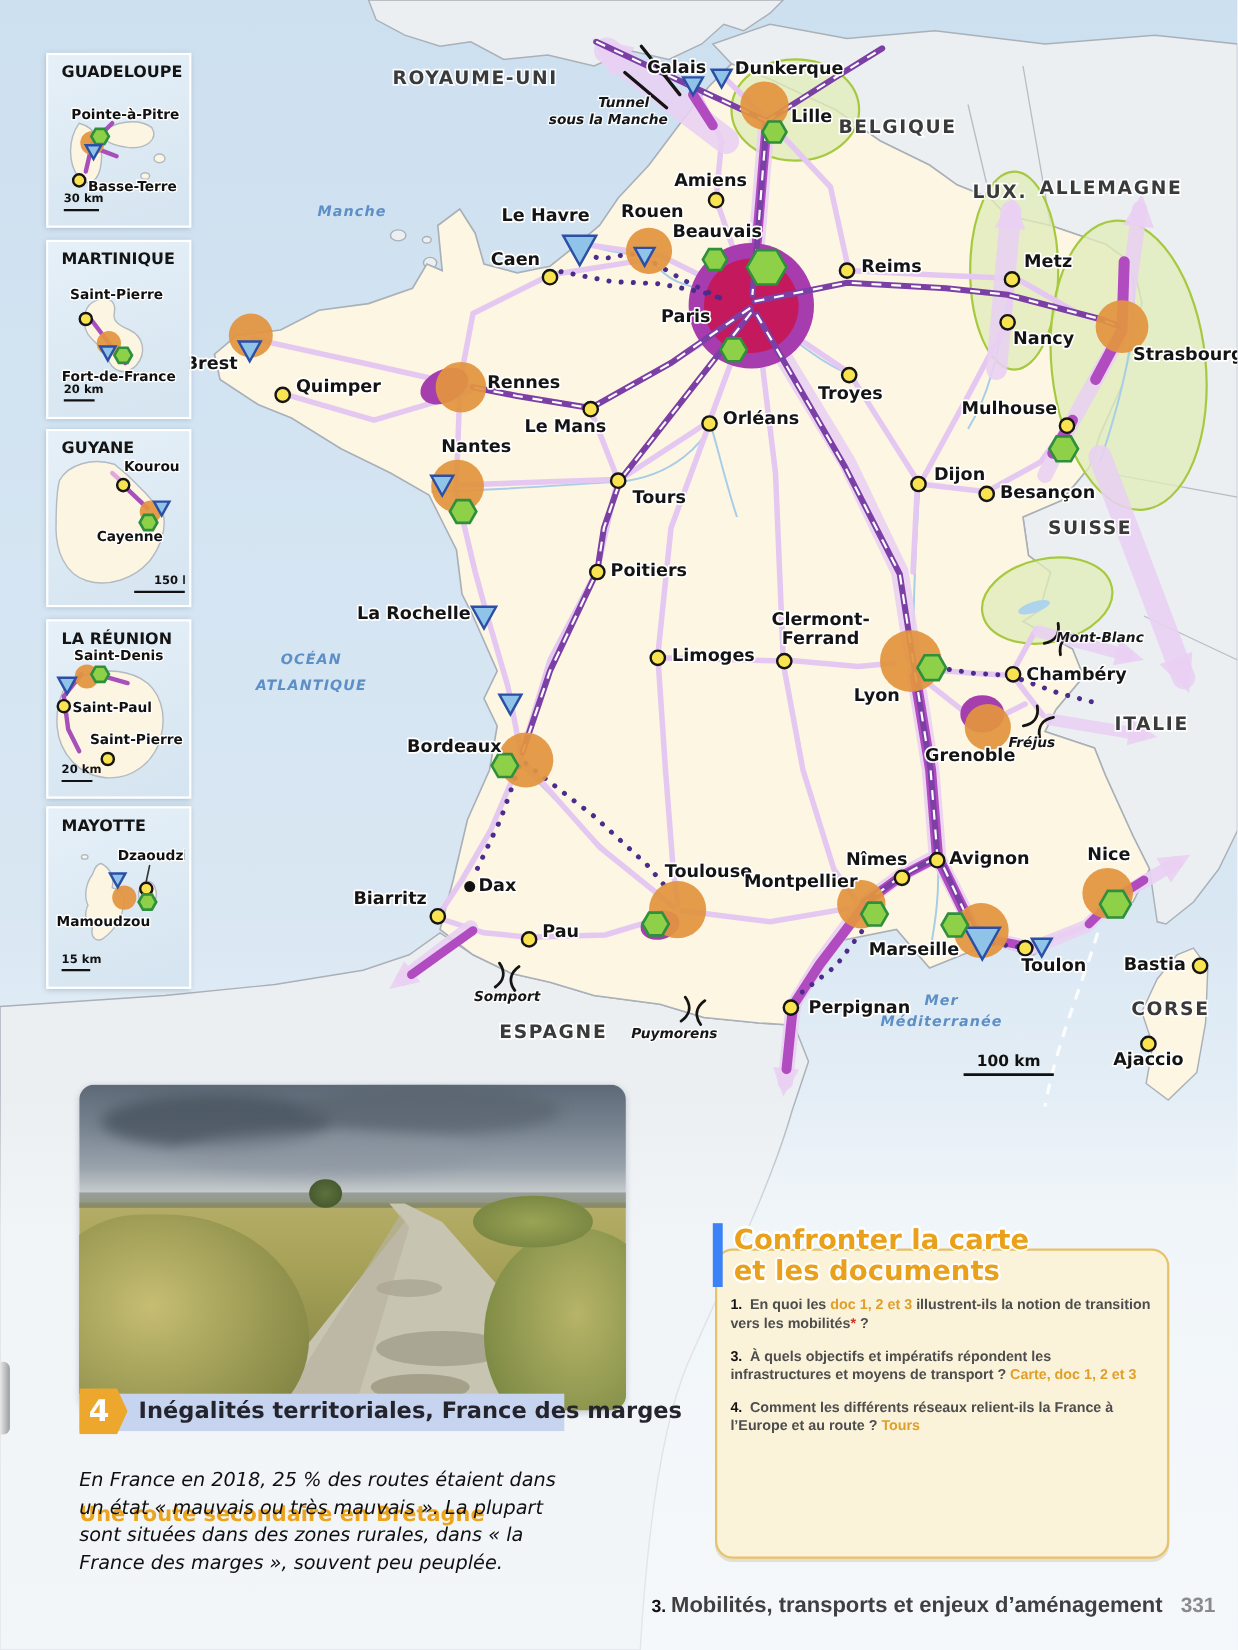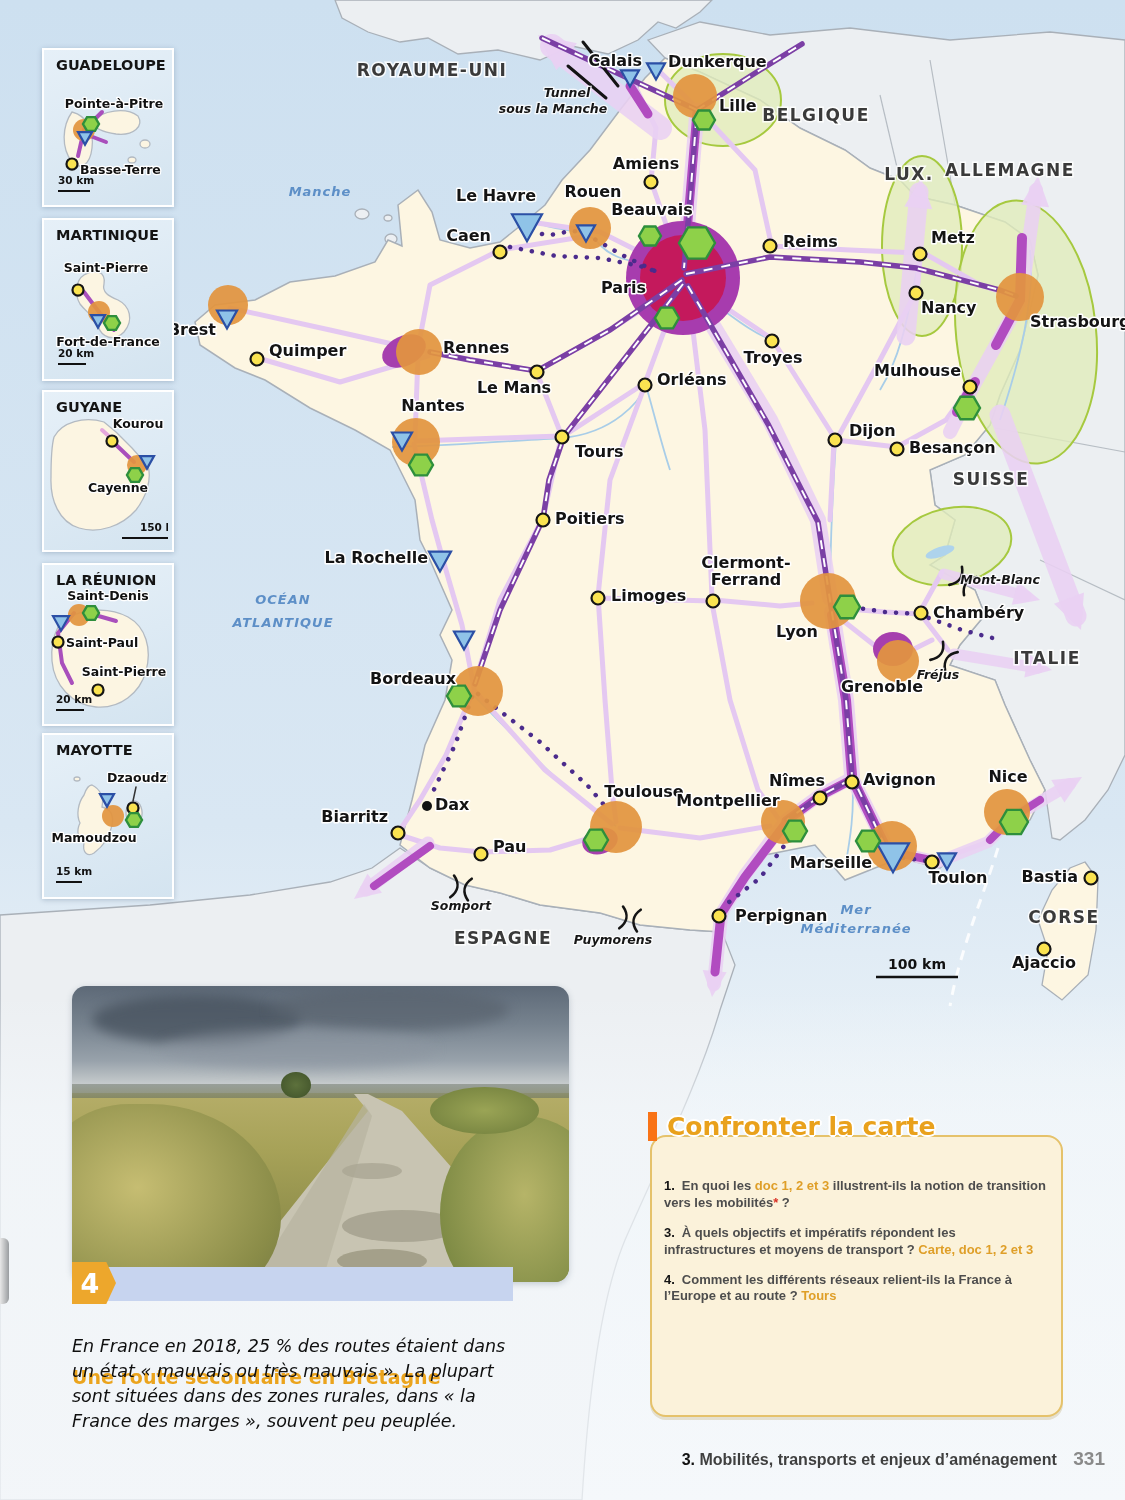--- a/index.html
+++ b/index.html
@@ -65,33 +65,33 @@
   .doc-body{position:absolute;left:72px;top:1334px;width:455px;z-index:4;font-size:17.5px;line-height:1.42;
       color:#0f0f0f;font-family:"DejaVu Sans",sans-serif;font-style:italic;}
 
   
   .qbox{position:absolute;left:650px;top:1135px;width:413px;height:282px;z-index:3;box-sizing:border-box;
       background:#fbf2da;border:2.5px solid #e5c26b;border-radius:16px;
       box-shadow:0 3px 0 rgba(180,150,80,.25);}
   .qtitle{position:absolute;left:648px;top:1112px;z-index:5;font-family:"DejaVu Sans",sans-serif;
       font-weight:bold;font-size:25px;line-height:1.16;color:#e9a11c;
       text-shadow:-2px 0 #fff,2px 0 #fff,0 -2px #fff,0 2px #fff,-1px -1px #fff,1px 1px #fff,1px -1px #fff,-1px 1px #fff;
-      padding-left:10px;border-left:9px solid #f97316;}
+      padding-left:10px;border-left:9px solid #3b82f6;}
   .qlist{position:absolute;left:664px;top:1178px;width:386px;z-index:4;}
   .q{margin:0 0 13px 0;font-size:13px;line-height:1.3;color:#4d4d4d;font-weight:bold;
      font-family:"Liberation Sans",sans-serif;}
   .qnum{color:#141414;font-weight:bold;margin-right:7px;}
   .q-ref{color:#df9f28;}
   .q-star{color:#d93226;}
 
   
   .footer{position:absolute;left:0;top:1448px;width:1105px;text-align:right;z-index:4;
       font-family:"Liberation Sans",sans-serif;}
   .footer .f-num{font-weight:bold;color:#111;font-size:16px;}
-  .footer .f-title{font-weight:bold;color:#3f3f3f;font-size:16px;}
+  .footer .f-title{font-weight:bold;color:#3f3f3f;font-size:20px;}
   .footer .f-page{font-weight:bold;color:#8a8a8a;font-size:19px;margin-left:12px;}
 </style>
 </head>
 <body>
 
 <div class="page">
 
   <svg id="map-svg" width="1125" height="1500" viewBox="0 0 1125 1500">
     <defs>
       <linearGradient id="sea" x1="0" y1="0" x2="0" y2="1">
@@ -547,27 +547,29 @@
       <ellipse cx="300" cy="185" rx="30" ry="8" fill="#aaa693" opacity=".8"></ellipse>
     </svg>
     <div class="ph-grassL"></div>
     <div class="ph-grassR"></div>
     <div class="ph-bushR"></div>
     <div class="ph-tree"></div>
   </div>
 
   <div class="caption-bar"></div>
   <div class="caption-badge">4</div>
+  <div class="caption-title">Inégalités territoriales, France des marges</div>
   <div class="doc-subtitle">Une route secondaire en Bretagne</div>
   <div class="doc-body">En France en 2018, 25 % des routes étaient dans un état « mauvais ou très mauvais ». La plupart sont situées dans des zones rurales, dans « la France des marges », souvent peu peuplée.</div>
   <div class="page-tab"></div>
 
   <div class="qbox"></div>
   <div class="qtitle">
     <div>Confronter la carte</div>
+    <div>et les documents</div>
   </div>
   <div class="qlist" id="qlist">
       <p class="q"><span class="qnum">1.</span><span class="">En quoi les </span><span class="q-ref">doc 1, 2 et 3</span><span class=""> illustrent-ils la notion de transition vers les mobilités</span><span class="q-star">*</span><span class=""> ?</span></p>
       <p class="q"><span class="qnum">3.</span><span class="">À quels objectifs et impératifs répondent les infrastructures et moyens de transport ? </span><span class="q-ref">Carte, doc 1, 2 et 3</span></p>
       <p class="q"><span class="qnum">4.</span><span class="">Comment les différents réseaux relient-ils la France à l’Europe et au route ? </span><span class="q-ref">Tours</span></p>
     </div>
 
   <div class="footer">
     <span class="f-num">3.</span>
     <span class="f-title">Mobilités, transports et enjeux d’aménagement</span>

